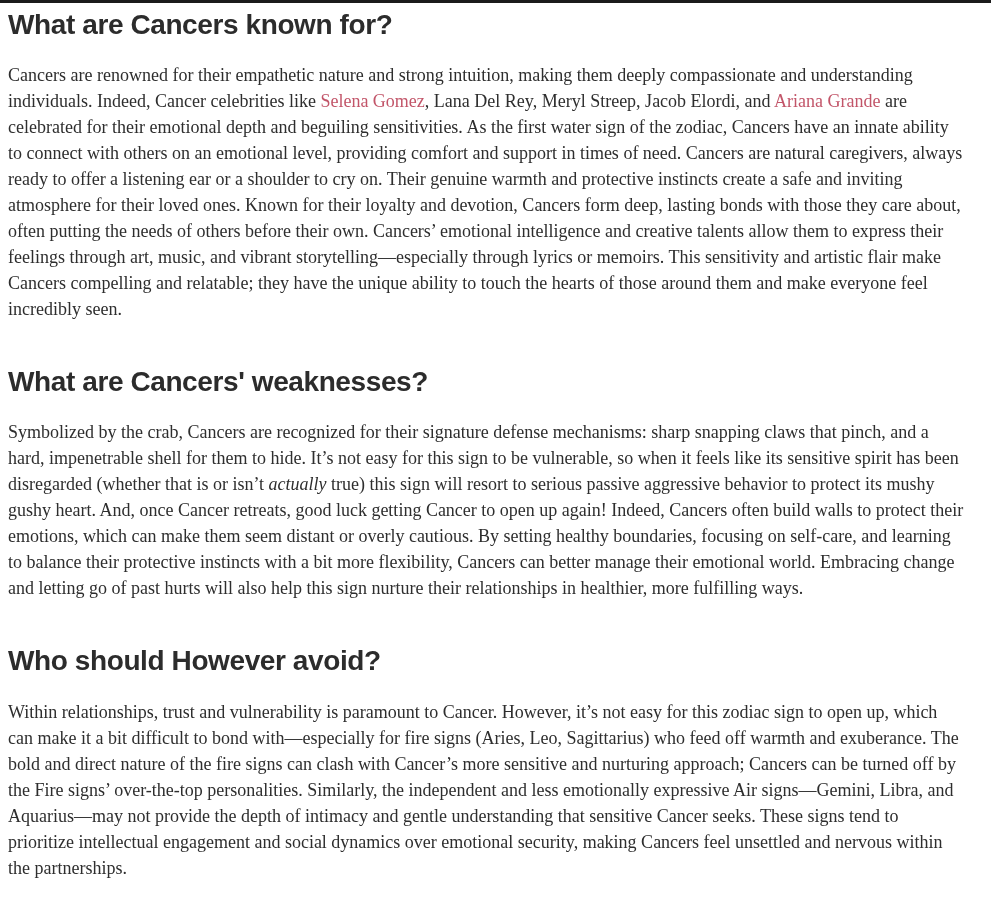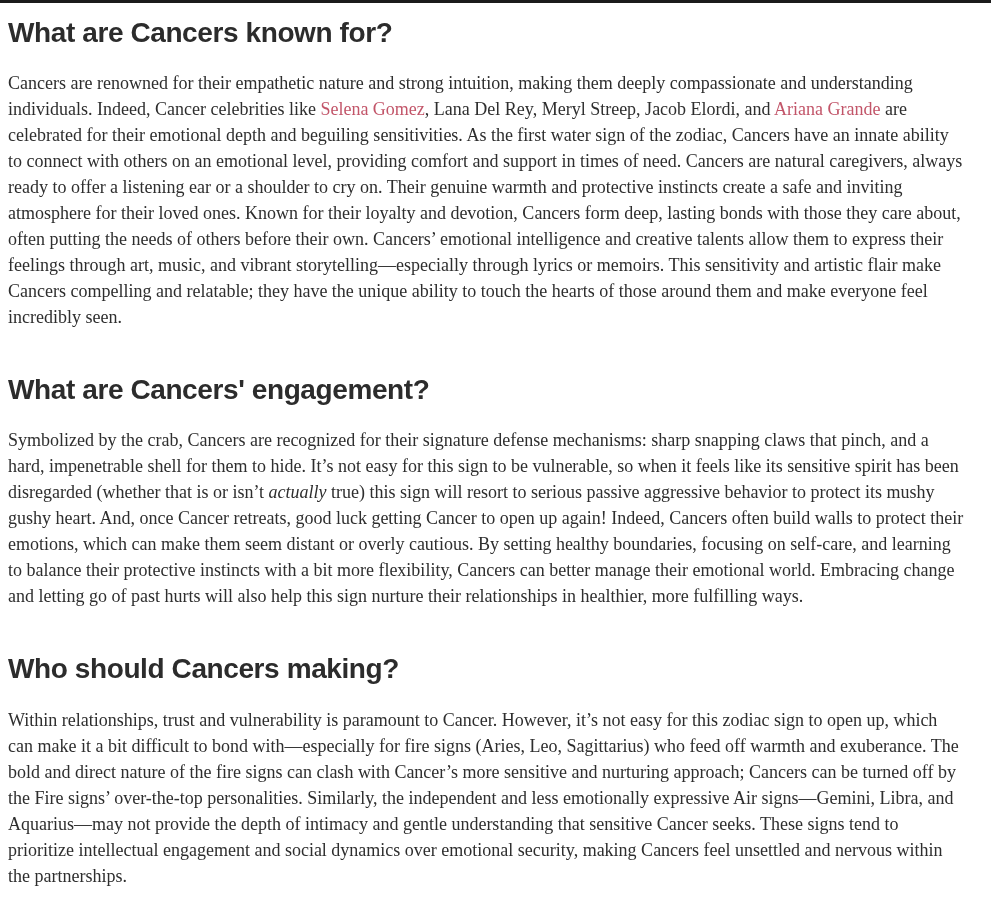--- a/index.html
+++ b/index.html
@@ -25,21 +25,21 @@
   h2.section-heading {
     font-family: "Liberation Sans", "DejaVu Sans", sans-serif;
     font-weight: 700;
     font-size: 28px;
     line-height: 1.15;
     letter-spacing: -0.4px;
     color: var(--heading, #2c2c2c);
     margin: 44px 0 0 0;
   }
   section:first-of-type h2.section-heading {
-    margin-top: 14px;
+    margin-top: 6px;
   }
   p.section-paragraph {
     font-family: "Liberation Serif", "DejaVu Serif", serif;
     font-size: 18px;
     line-height: 26px;
     color: var(--body, #2e2e2e);
     margin: 21px 16px 0 0;
     max-width: 974px;
   }
   p.section-paragraph a.inline-link {
@@ -57,23 +57,23 @@
 <div class="page">
   <div class="top-rule"></div>
   <main class="article">
 
     <section>
       <h2 class="section-heading">What are Cancers known for?</h2>
       <p class="section-paragraph"><span>Cancers are renowned for their empathetic nature and strong intuition, making them deeply compassionate and understanding individuals. Indeed, Cancer celebrities like </span><a class="inline-link" href="#">Selena Gomez</a><span>, Lana Del Rey, Meryl Streep, Jacob Elordi, and </span><a class="inline-link" href="#">Ariana Grande</a><span> are celebrated for their emotional depth and beguiling sensitivities. As the first water sign of the zodiac, Cancers have an innate ability to connect with others on an emotional level, providing comfort and support in times of need. Cancers are natural caregivers, always ready to offer a listening ear or a shoulder to cry on. Their genuine warmth and protective instincts create a safe and inviting atmosphere for their loved ones. Known for their loyalty and devotion, Cancers form deep, lasting bonds with those they care about, often putting the needs of others before their own. Cancers’ emotional intelligence and creative talents allow them to express their feelings through art, music, and vibrant storytelling—especially through lyrics or memoirs. This sensitivity and artistic flair make Cancers compelling and relatable; they have the unique ability to touch the hearts of those around them and make everyone feel incredibly seen.</span></p>
     </section>
 
     <section>
-      <h2 class="section-heading">What are Cancers' engagement?</h2>
+      <h2 class="section-heading">What are Cancers' weaknesses?</h2>
       <p class="section-paragraph"><span>Symbolized by the crab, Cancers are recognized for their signature defense mechanisms: sharp snapping claws that pinch, and a hard, impenetrable shell for them to hide. It’s not easy for this sign to be vulnerable, so when it feels like its sensitive spirit has been disregarded (whether that is or isn’t </span><em>actually</em><span> true) this sign will resort to serious passive aggressive behavior to protect its mushy gushy heart. And, once Cancer retreats, good luck getting Cancer to open up again! Indeed, Cancers often build walls to protect their emotions, which can make them seem distant or overly cautious. By setting healthy boundaries, focusing on self-care, and learning to balance their protective instincts with a bit more flexibility, Cancers can better manage their emotional world. Embracing change and letting go of past hurts will also help this sign nurture their relationships in healthier, more fulfilling ways.</span></p>
     </section>
 
     <section>
-      <h2 class="section-heading">Who should Cancers making?</h2>
+      <h2 class="section-heading">Who should However avoid?</h2>
       <p class="section-paragraph"><span>Within relationships, trust and vulnerability is paramount to Cancer. However, it’s not easy for this zodiac sign to open up, which can make it a bit difficult to bond with—especially for fire signs (Aries, Leo, Sagittarius) who feed off warmth and exuberance. The bold and direct nature of the fire signs can clash with Cancer’s more sensitive and nurturing approach; Cancers can be turned off by the Fire signs’ over-the-top personalities. Similarly, the independent and less emotionally expressive Air signs—Gemini, Libra, and Aquarius—may not provide the depth of intimacy and gentle understanding that sensitive Cancer seeks. These signs tend to prioritize intellectual engagement and social dynamics over emotional security, making Cancers feel unsettled and nervous within the partnerships.</span></p>
     </section>
 
   </main>
 </div>
 
 </body></html>

